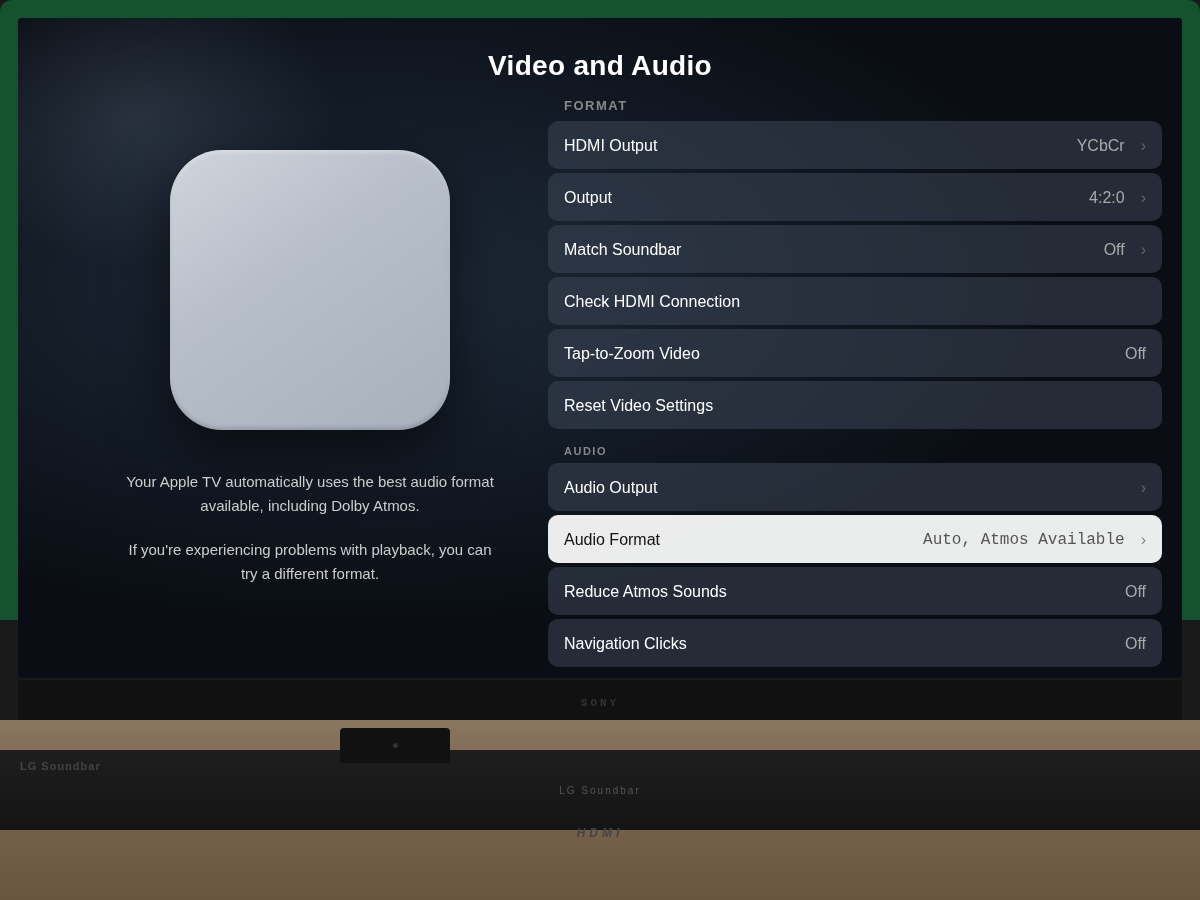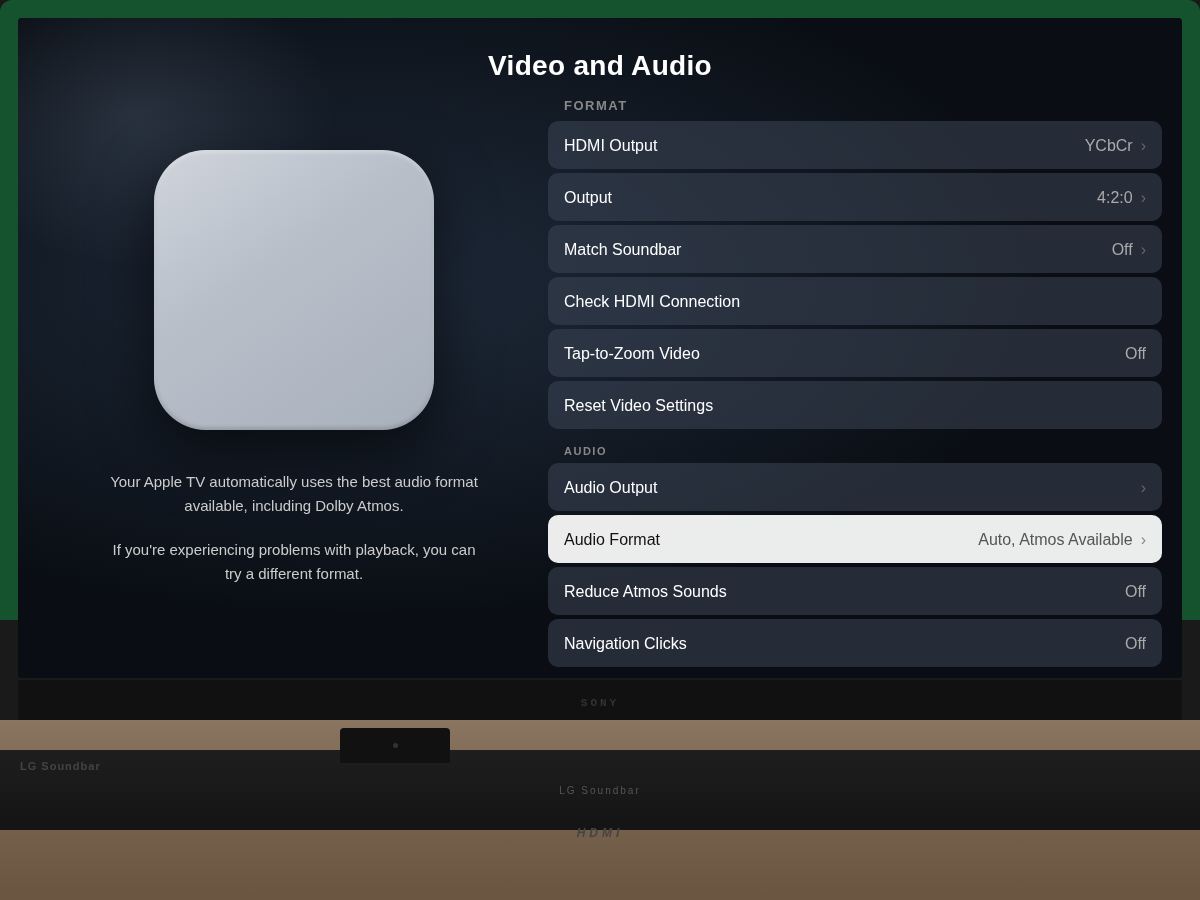--- a/index.html
+++ b/index.html
@@ -57,21 +57,21 @@
       color: #ffffff;
       font-size: 28px;
       font-weight: 600;
       letter-spacing: 0.3px;
     }
 
     
     .left-panel {
       position: absolute;
       top: 80px;
-      left: 36px;
+      left: 52px;
       width: 480px;
       bottom: 20px;
       display: flex;
       flex-direction: column;
       align-items: center;
       justify-content: center;
     }
 
     
     .apple-tv-device {
@@ -146,37 +146,38 @@
     .settings-row.highlighted {
       background: rgba(255, 255, 255, 0.92);
     }
 
     .settings-row.highlighted .row-label {
       color: #111;
     }
 
     .settings-row.highlighted .row-value {
       color: #555;
+      font-family: Liberation Mono, monospace;
     }
 
     .settings-row.highlighted .chevron {
       color: #888;
     }
 
     .row-label {
       color: #ffffff;
       font-size: 16px;
       font-weight: 500;
       flex: 1;
     }
 
     .row-right {
       display: flex;
       align-items: center;
-      gap: 8px;
+      gap: 16px;
     }
 
     .row-value {
       color: #aaaaaa;
       font-size: 16px;
     }
 
     .chevron {
       color: #666;
       font-size: 16px;

